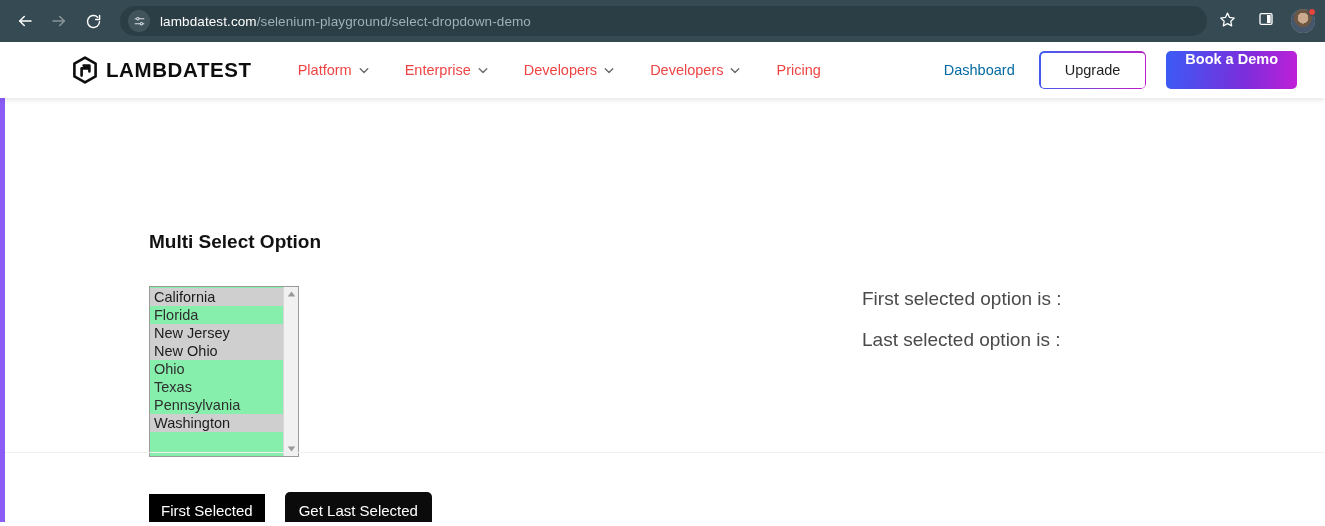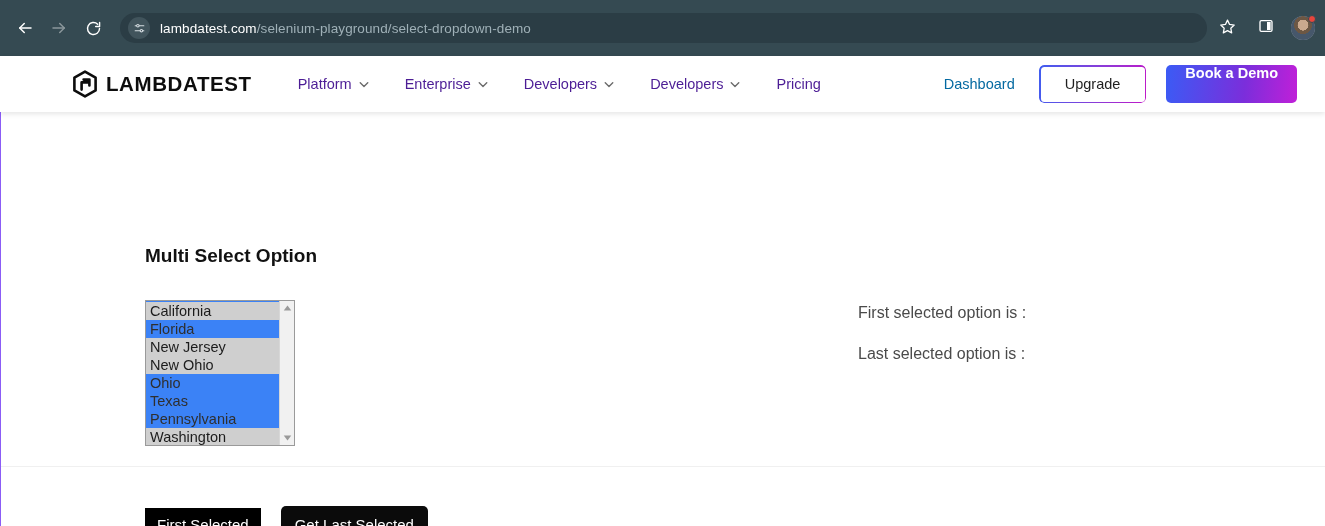--- a/index.html
+++ b/index.html
@@ -9,21 +9,21 @@
     height: 526px;
     overflow: hidden;
     background: #ffffff;
     font-family: "Liberation Sans", sans-serif;
   }
 
   
   .browser-toolbar {
     position: relative;
     width: 1325px;
-    height: 56px;
+    height: 42px;
     background: #354a52;
     display: flex;
     align-items: center;
     padding: 0 10px;
   }
 
   .nav-btn {
     width: 30px;
     height: 30px;
     display: flex;
@@ -116,21 +116,21 @@
   .nav-links {
     display: flex;
     align-items: center;
     margin-left: 46px;
     flex: 0 0 auto;
   }
   .nav-link {
     display: flex;
     align-items: center;
     font-size: 14.5px;
-    color: #4c1d95;
+    color: #ef4444;
     margin-right: 36px;
     white-space: nowrap;
     cursor: pointer;
   }
   .nav-link .chev { margin-left: 7px; display: inline-flex; }
 
   .nav-right {
     margin-left: auto;
     display: flex;
     align-items: center;
@@ -184,42 +184,42 @@
     cursor: pointer;
     white-space: nowrap;
   }
 
   
   .page {
     position: relative;
     width: 1325px;
     height: 424px;
     background: #ffffff;
-    border-left: 1px solid #8b5cf6;
+    border-left: 5px solid #8b5cf6;
     overflow: hidden;
   }
 
   .page-title {
     position: absolute;
     left: 144px;
     top: 133px;
     font-size: 19px;
     font-weight: bold;
     color: #111111;
   }
 
   
   .listbox {
     position: absolute;
     left: 144px;
     top: 188px;
     width: 150px;
-    height: 146px;
+    height: 171px;
     border: 1px solid #9a9a9a;
-    background: #3b82f6;
+    background: #86efac;
     display: flex;
     overflow: hidden;
   }
   .listbox-options {
     flex: 1 1 auto;
     padding-top: 1px;
     overflow: hidden;
   }
   .option {
     height: 18px;
@@ -285,21 +285,21 @@
   }
 
   
   .results {
     position: absolute;
     left: 857px;
     top: 190px;
     width: 420px;
   }
   .result-line {
-    font-size: 16px;
+    font-size: 19px;
     color: #4a4a4a;
     line-height: 21px;
   }
   .result-gap { height: 20px; }
 
   .bottom-divider {
     position: absolute;
     left: 0;
     right: 0;
     top: 354px;

